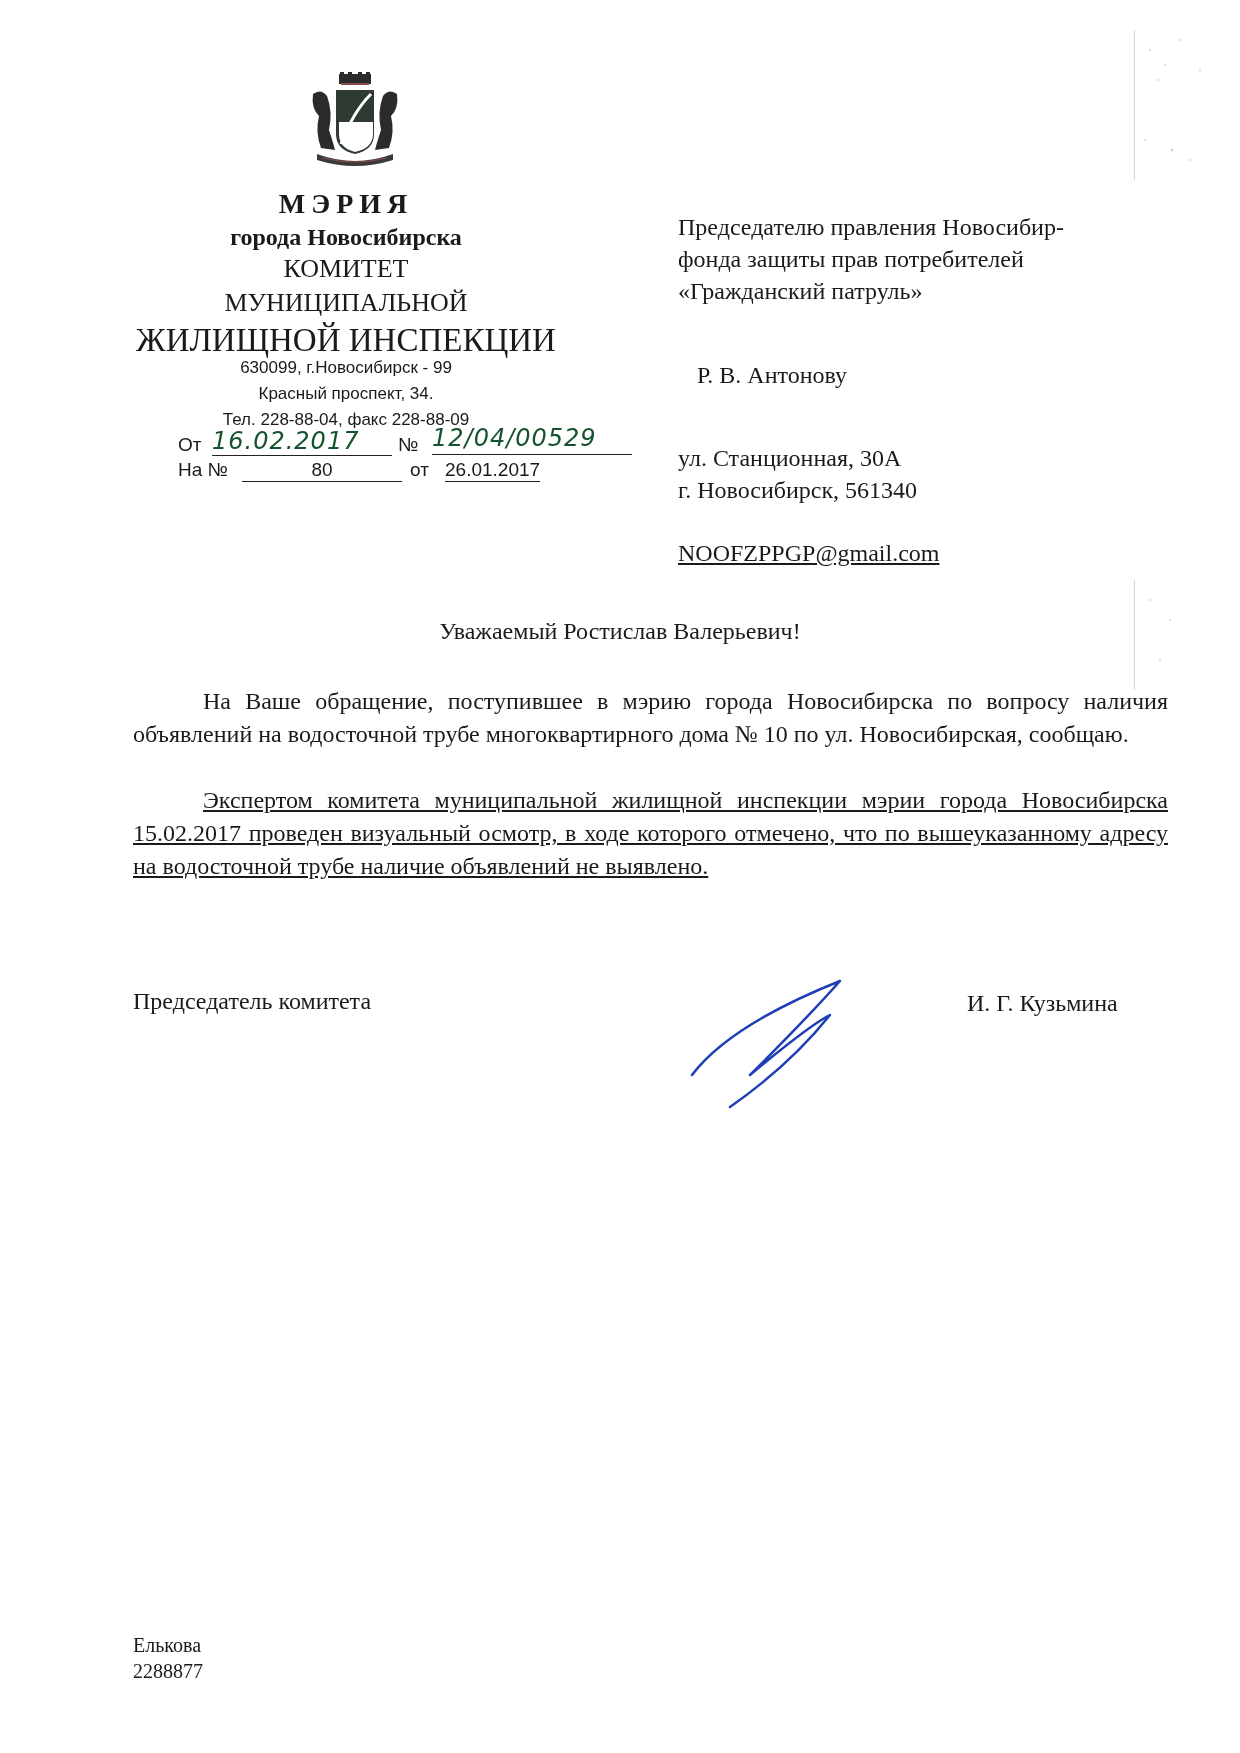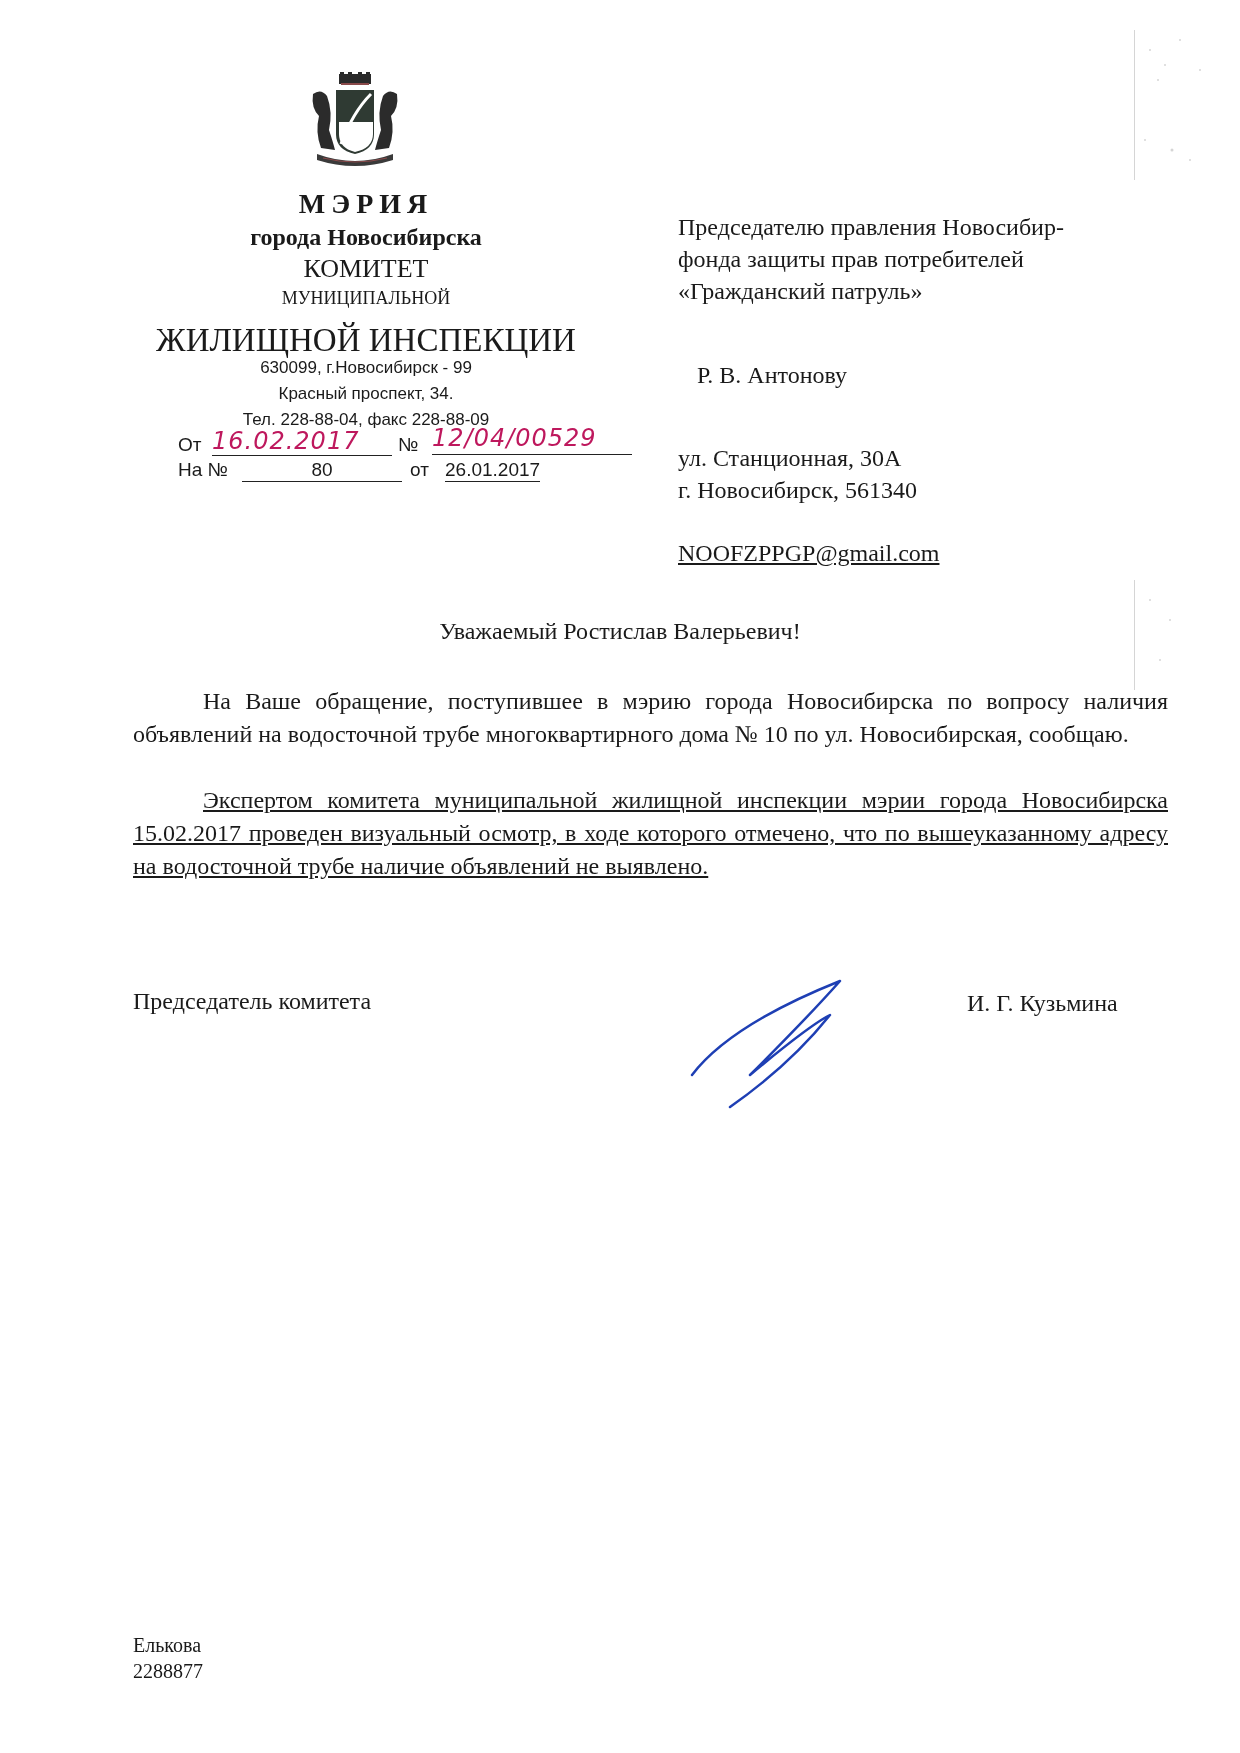--- a/index.html
+++ b/index.html
@@ -3,34 +3,34 @@
 <meta charset="utf-8">
 <style>
   html, body { margin: 0; padding: 0; background: #ffffff; }
   body { width: 1240px; height: 1753px; position: relative; overflow: hidden; color: #1a1a1a; }
   .serif { font-family: "Liberation Serif", "DejaVu Serif", serif; }
   .sans { font-family: "Liberation Sans", "DejaVu Sans", sans-serif; }
   .abs { position: absolute; }
 
   
   #emblem { left: 303px; left: 303px; top: 72px; width: 104px; height: 100px; }
-  .lh { text-align: center; width: 460px; left: 136px; }
+  .lh { text-align: center; width: 460px; left: 116px; }
   #lh-mayoralty { top: 188px; font-size: 28px; font-weight: bold; letter-spacing: 6px; }
   #lh-city { top: 224px; font-size: 24px; font-weight: bold; }
   #lh-committee { top: 254px; font-size: 26px; }
-  #lh-municipal { top: 288px; font-size: 18px; }
+  #lh-municipal { top: 288px; font-size: 26px; }
   #lh-inspection { top: 322px; font-size: 33px; }
   #lh-postal { top: 358px; font-size: 17px; }
   #lh-street { top: 384px; font-size: 17px; }
   #lh-phone { top: 410px; font-size: 17px; }
 
   .reg-line { font-size: 19px; }
   #reg-from-label { left: 178px; top: 434px; }
   #reg-from-date { left: 212px; top: 427px; width: 180px; border-bottom: 1.5px solid #222; height: 28px; }
-  #reg-from-date span, #reg-number span { font-family: "DejaVu Sans", sans-serif; font-style: italic; color: #be185d; font-size: 24px; letter-spacing: 1px; }
+  #reg-from-date span, #reg-number span { font-family: "DejaVu Sans", sans-serif; font-style: italic; color: #14532d; font-size: 24px; letter-spacing: 1px; }
   #reg-no-label { left: 398px; top: 434px; }
   #reg-number { left: 432px; top: 424px; width: 200px; border-bottom: 1.5px solid #222; height: 30px; }
   #ref-label { left: 178px; top: 459px; }
   #ref-number { left: 242px; top: 459px; width: 160px; border-bottom: 1.5px solid #222; text-align: center; }
   #ref-from-label { left: 410px; top: 459px; }
   #ref-date { left: 445px; top: 459px; border-bottom: 1.5px solid #222; }
 
   
   .rcp { left: 678px; font-size: 24px; line-height: 32px; }
   #rcp-title { top: 211px; width: 500px; }

